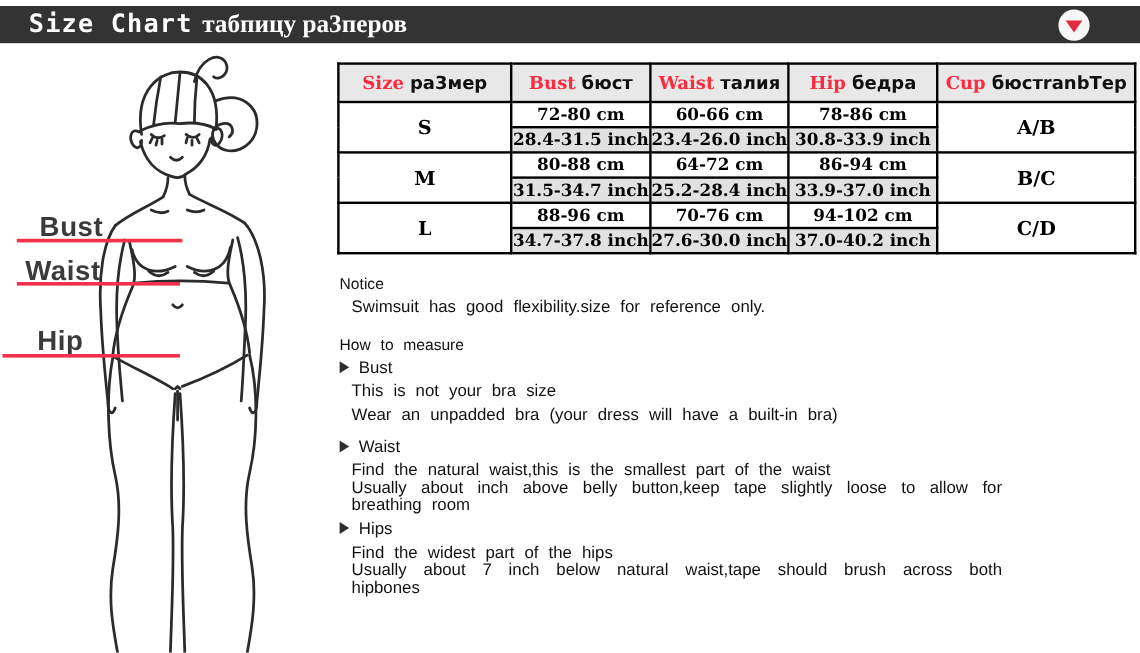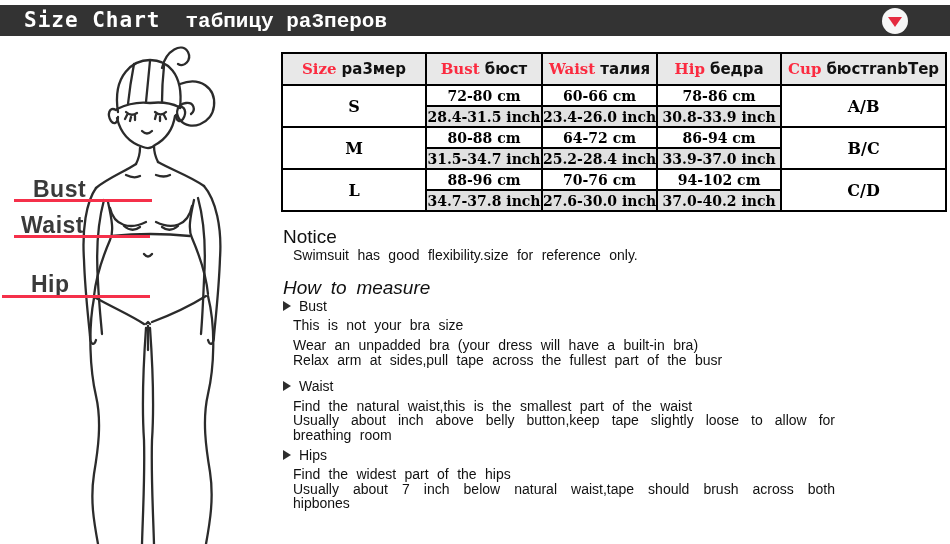--- a/index.html
+++ b/index.html
@@ -5,21 +5,21 @@
   * { margin:0; padding:0; box-sizing:border-box; }
   html,body { background:#fff; }
   #page { position:relative; width:950px; height:544px; background:#ffffff;
           font-family:"Liberation Sans", sans-serif; overflow:hidden; }
 
   
   .topbar { position:absolute; left:0; top:5px; width:950px; height:31px; background:#333333; }
   .topbar-title { position:absolute; left:24px; top:0; height:31px; line-height:31px;
                   color:#ffffff; white-space:nowrap; }
   .title-en { font-family:"DejaVu Sans Mono", monospace; font-weight:bold; font-size:21px; letter-spacing:1px; }
-  .title-ru { font-family:Liberation Mono, monospace; font-weight:bold; font-size:21px; margin-left:25px; }
+  .title-ru { font-family:Liberation Serif, serif; font-weight:bold; font-size:21px; margin-left:8px; }
   .hdr-icon { position:absolute; right:42px; top:3px; width:26px; height:26px; border-radius:50%;
               background:#f7f7f7; cursor:pointer; }
   .hdr-icon .tri-down { position:absolute; left:6px; top:9px; width:0; height:0;
               border-left:7px solid transparent; border-right:7px solid transparent;
               border-top:10px solid #e52b40; }
 
   
   .fig-svg { position:absolute; left:38px; top:40px; }
   .meas-label { position:absolute; font-weight:bold; font-size:23px; color:#3a3a3a; letter-spacing:0.5px; }
   .lbl-bust  { left:33px; top:176px; }
@@ -38,29 +38,29 @@
   .size-table th { height:32px; background:#e8e8e8; font-size:15px; font-weight:bold; }
   .size-table td { height:21px; font-size:14px; font-weight:bold; color:#000; background:#ffffff; }
   .size-table tr.in-row td { background:#e1e1e1; }
   .size-table td.span-cell { background:#ffffff; font-size:16px; }
   .hdr-en { color:#fb2b40; font-family:"DejaVu Serif", serif; margin-right:5px; }
   .hdr-ru { color:#111; font-family:"DejaVu Sans", sans-serif; font-weight:bold; }
 
   
   .info-col { position:absolute; left:283px; top:230px; width:552px; font-size:14px; color:#111;
               line-height:14.6px; word-spacing:4.5px; }
-  .info-title { font-size:19px; margin-bottom:3px; }
+  .info-title { font-size:13px; margin-bottom:3px; }
   .just { text-align:justify; text-align-last:left; }
   .indent { margin-left:10px; }
   .sec-head { display:flex; align-items:center; }
   .tri-right { width:0; height:0; border-top:5px solid transparent; border-bottom:5px solid transparent;
                border-left:8px solid #2e2e2e; margin-right:8px; flex:0 0 auto; }
   .gap-s { margin-top:5px; }
   .gap-m { margin-top:12px; }
-  .gap-l { margin-top:19px;font-style:italic; }
+  .gap-l { margin-top:19px; }
 </style>
 </head>
 <body>
 
 <div id="page">
 
   <div class="topbar">
     <div class="topbar-title">
       <span class="title-en">Size Chart</span><span class="title-ru">табпицу ра3перов</span>
     </div>
@@ -205,21 +205,20 @@
     <div class="indent">Swimsuit has good flexibility.size for reference only.</div>
 
     <div class="info-title gap-l">How to measure</div>
 
     <div class="sec-head">
       <span class="tri-right"></span>
       <span>Bust</span>
     </div>
     <div class="indent gap-s">This is not your bra size</div>
     <div class="indent gap-s just">Wear an unpadded bra (your dress will have a built-in bra)</div>
-    <div class="indent just">Relax arm at sides,pull tape across the fullest part of the busr</div>
 
     <div class="sec-head gap-m">
       <span class="tri-right"></span>
       <span>Waist</span>
     </div>
     <div class="indent gap-s">Find the natural waist,this is the smallest part of the waist</div>
     <div class="indent just">Usually about inch above belly button,keep tape slightly loose to allow for breathing room</div>
 
     <div class="sec-head gap-s">
       <span class="tri-right"></span>

